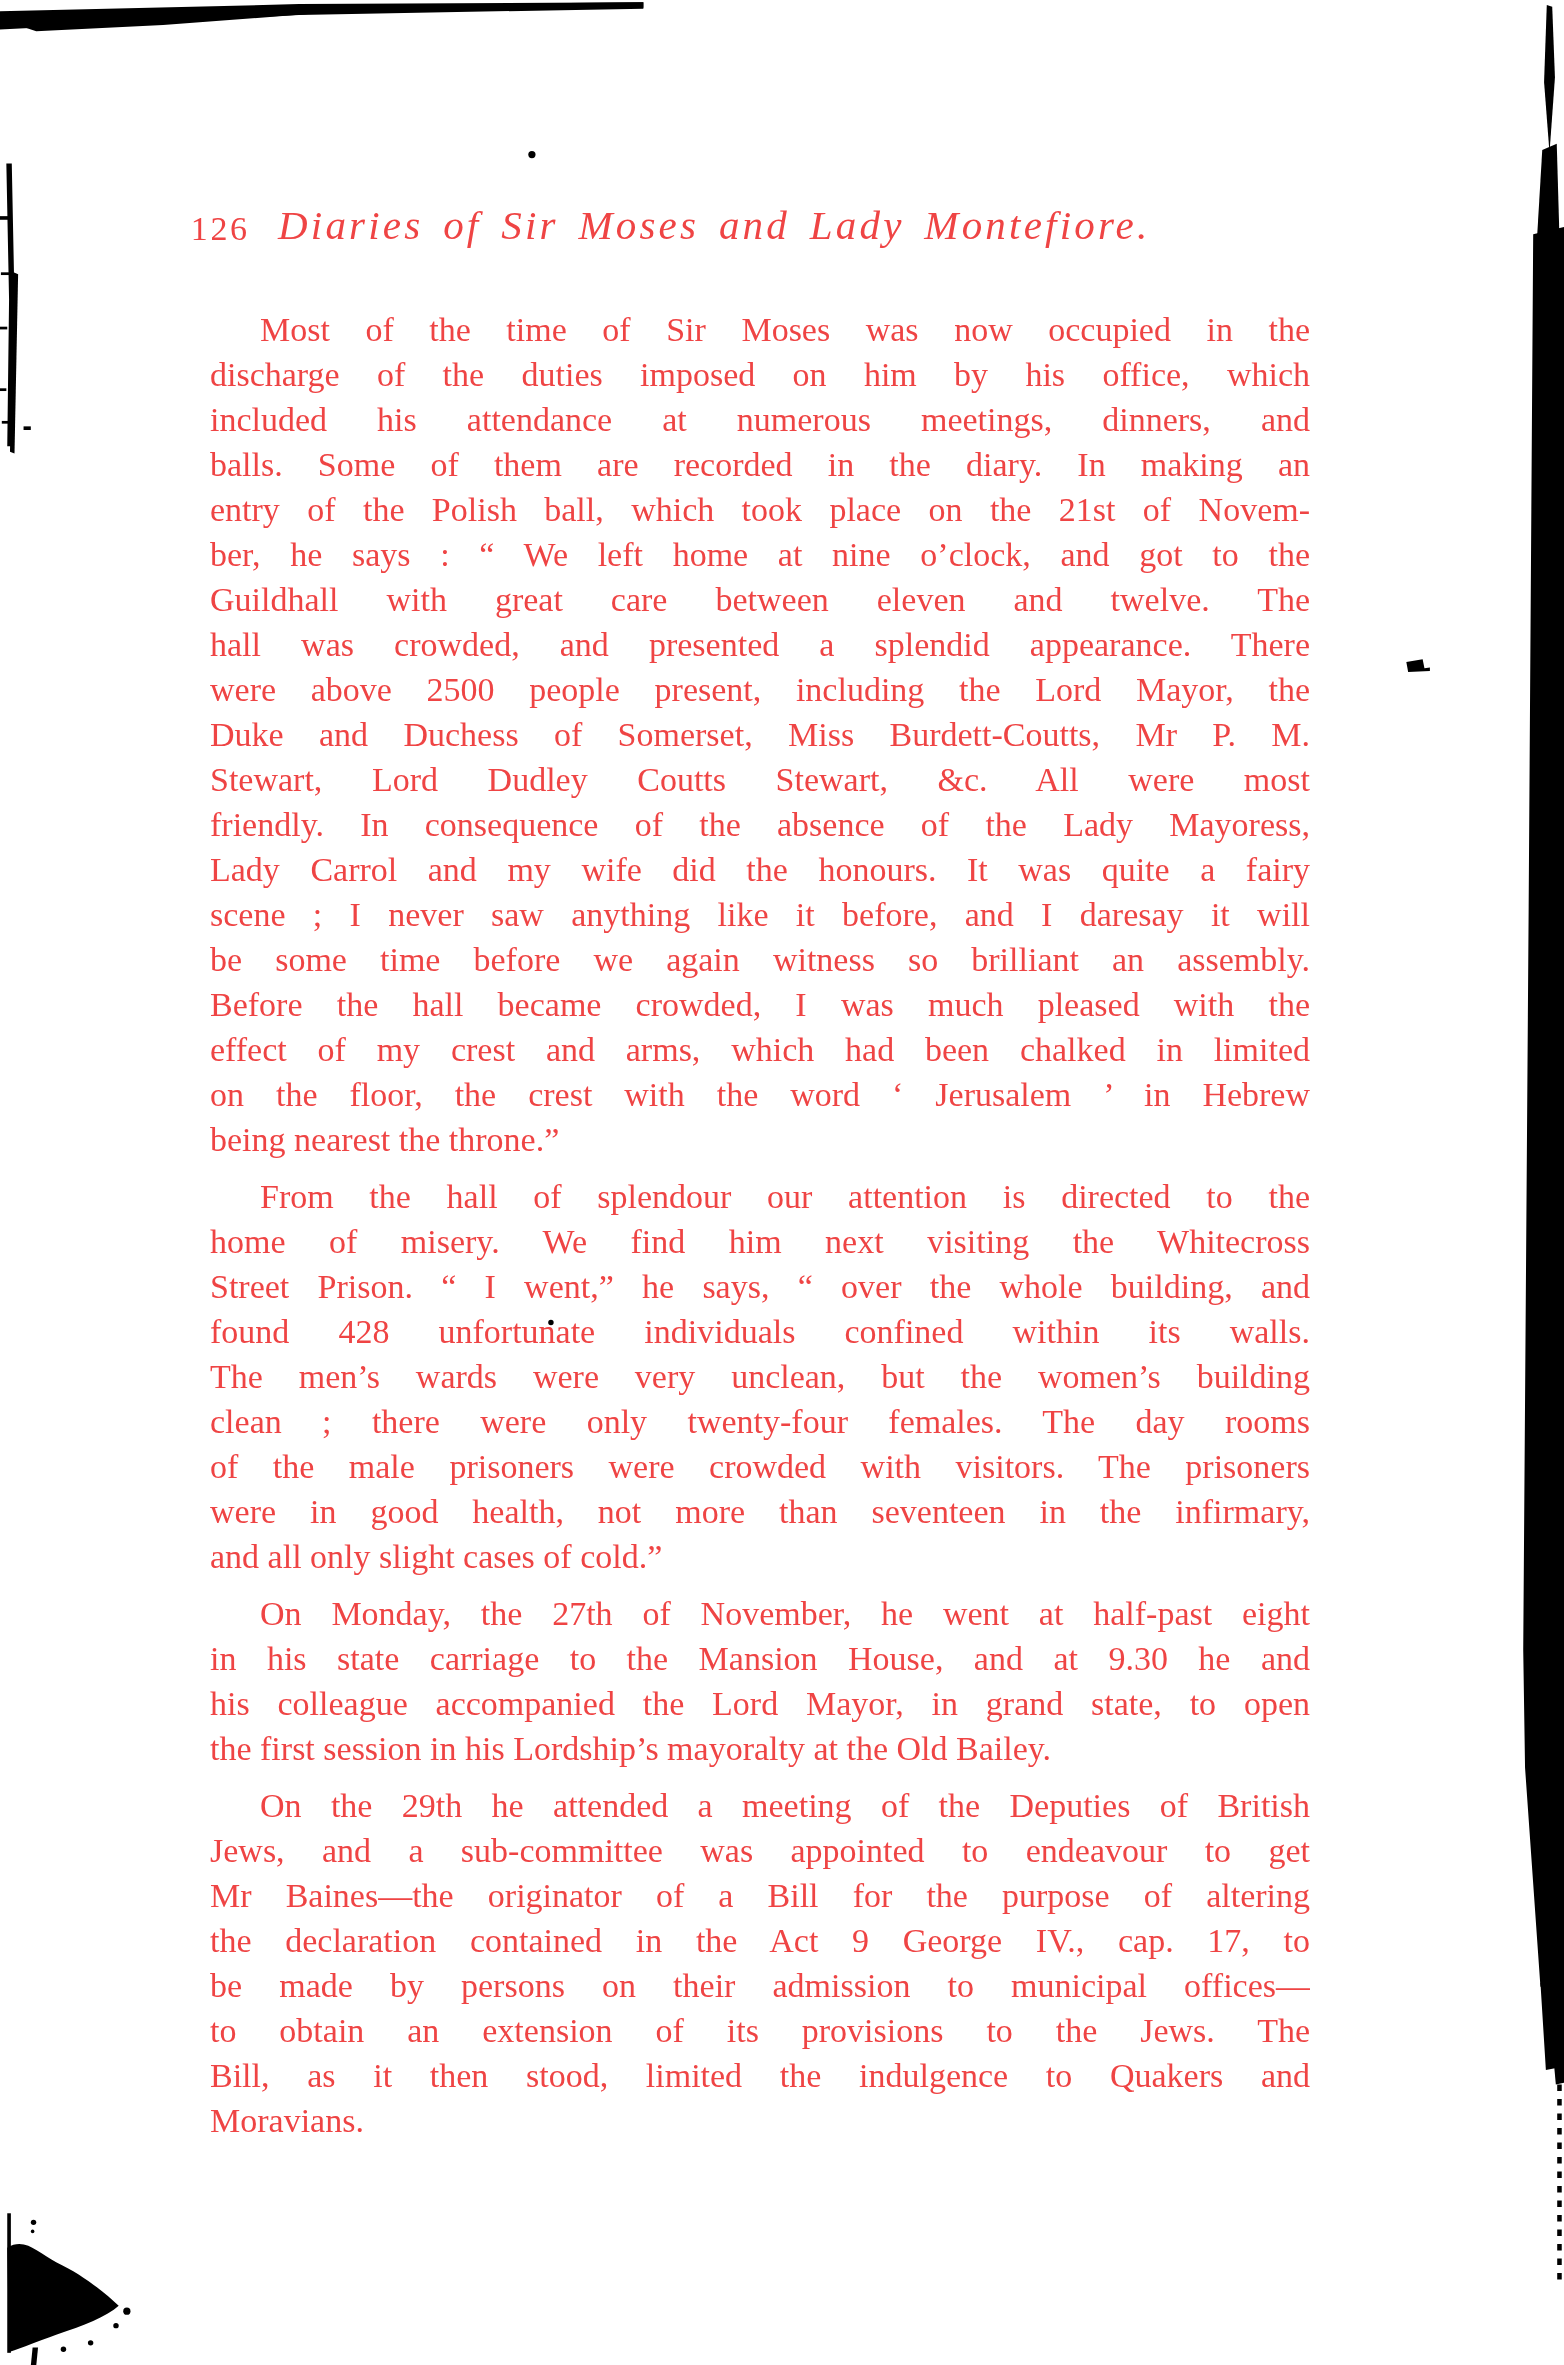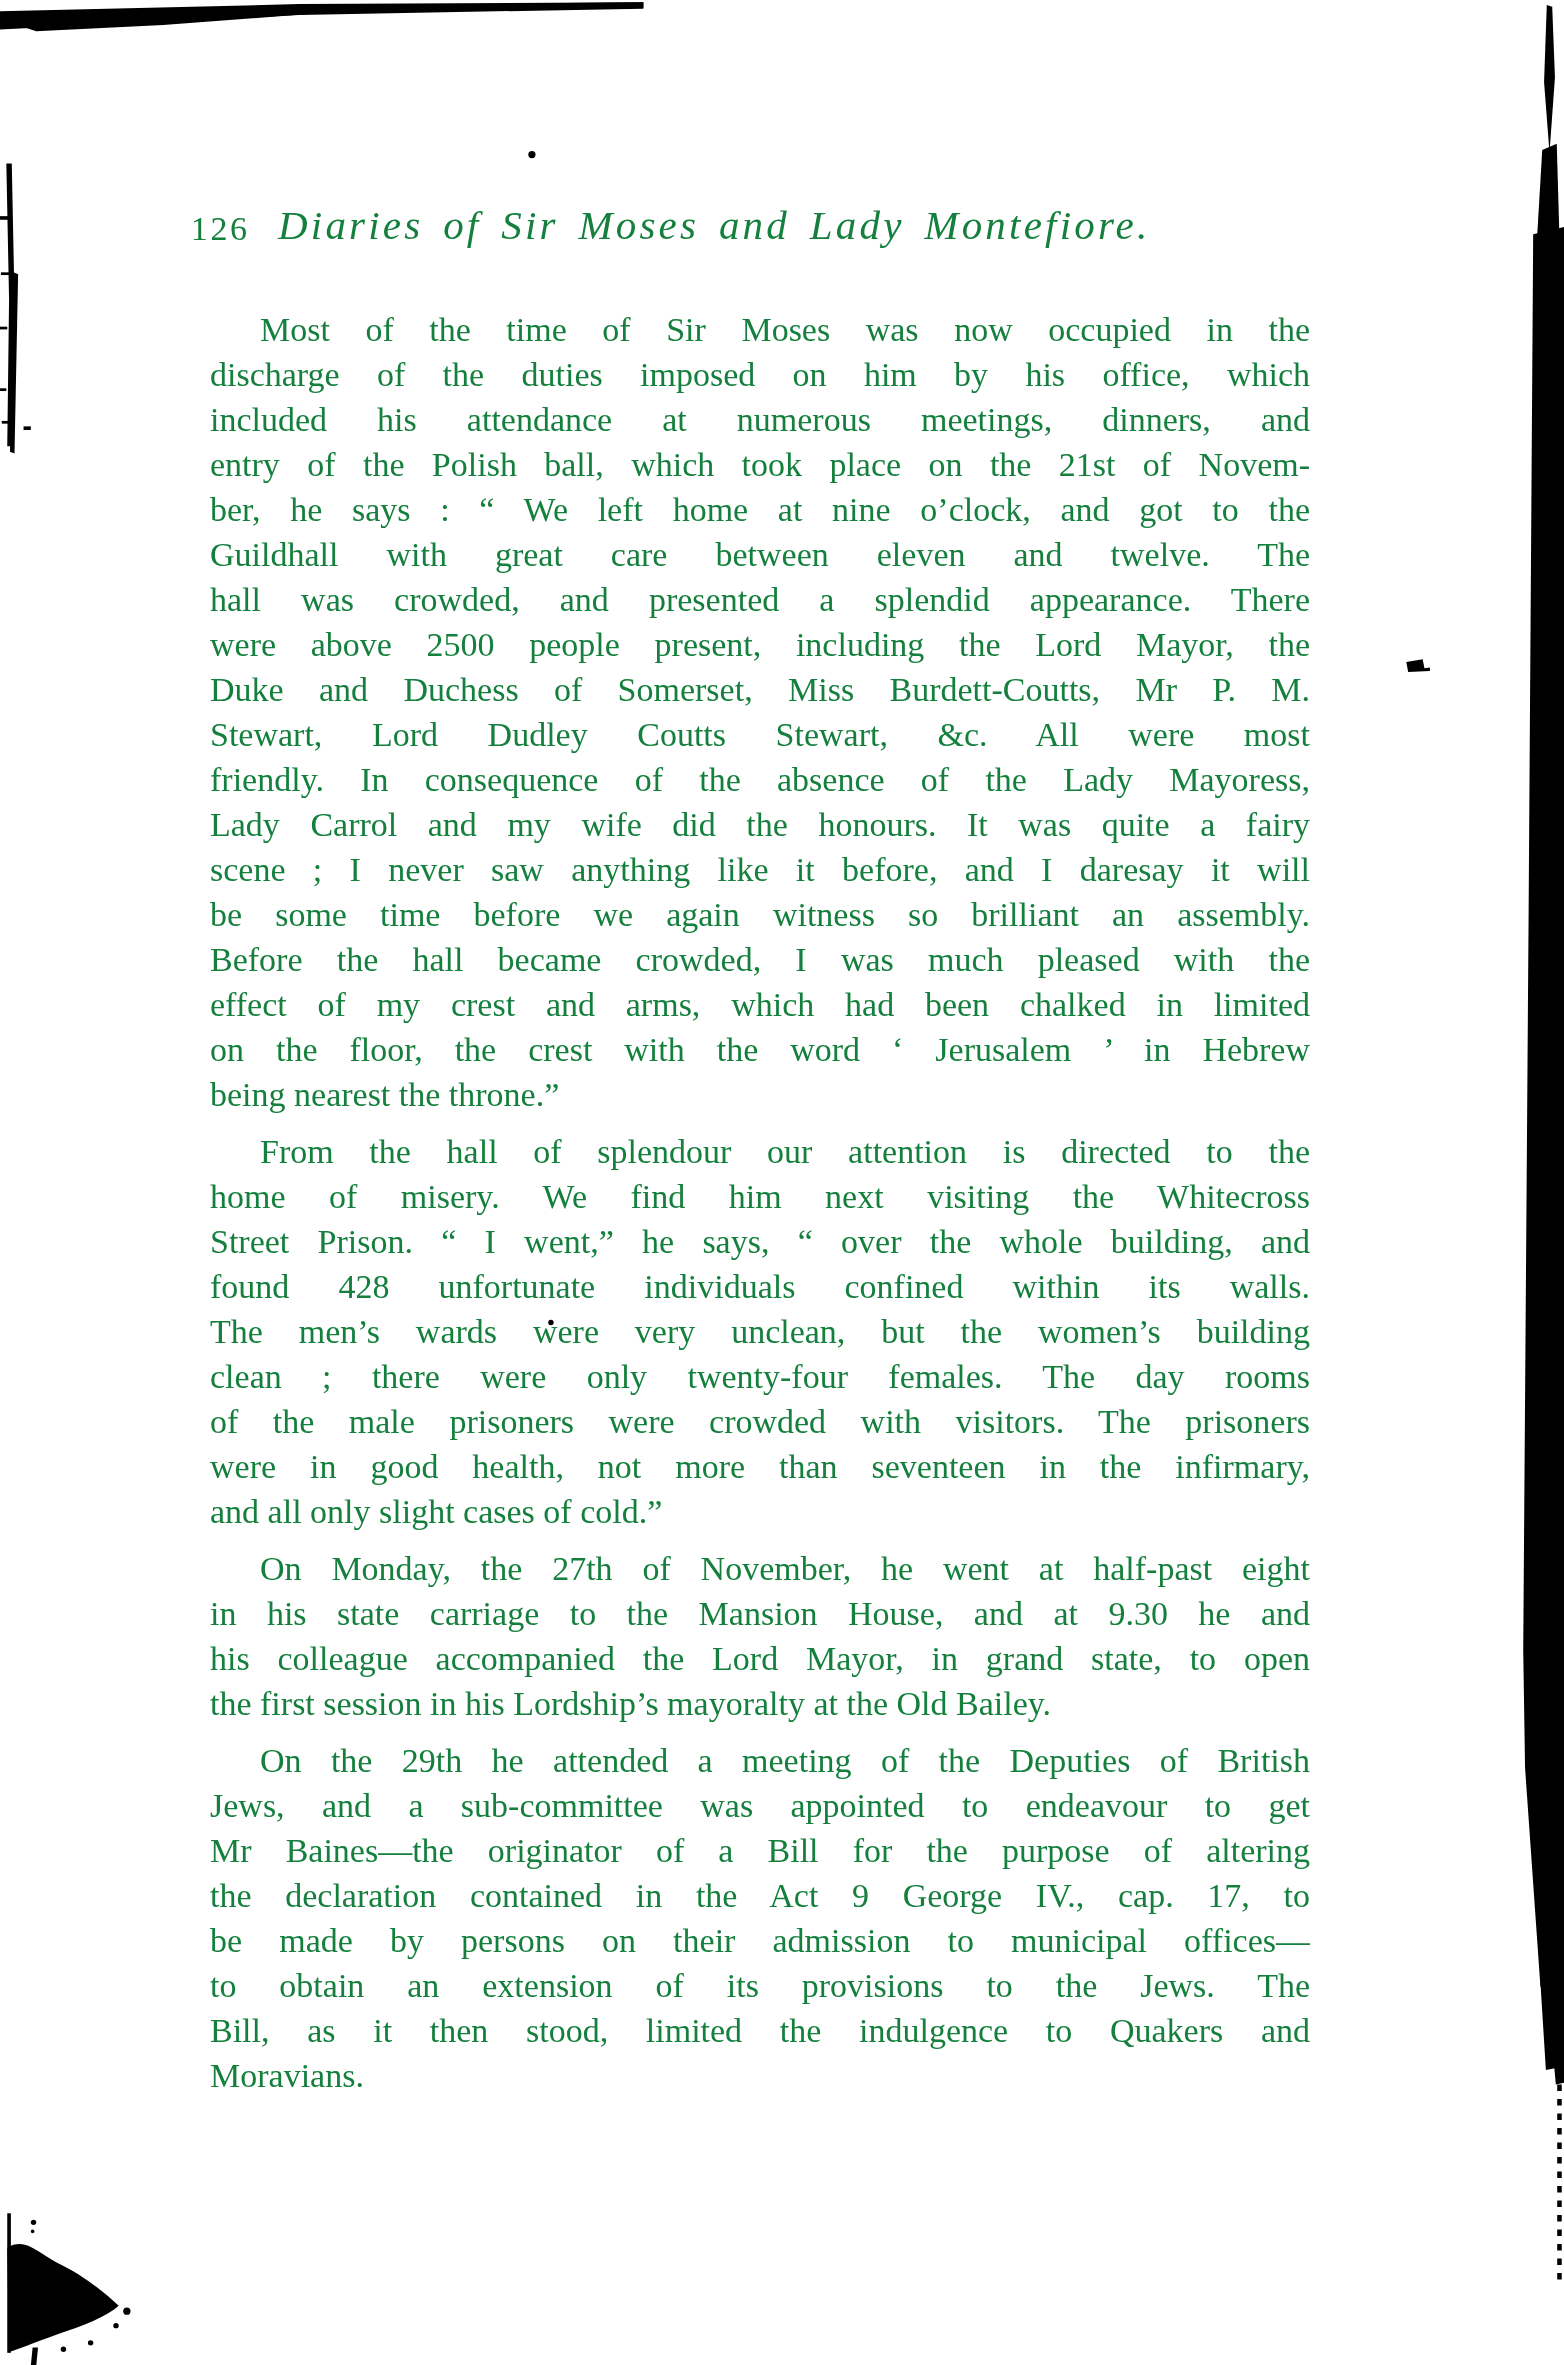--- a/index.html
+++ b/index.html
@@ -3,21 +3,21 @@
 <meta charset="utf-8">
 <style>
   html, body { margin: 0; padding: 0; background: #e8e8e8; }
   #scan-page {
     position: relative;
     width: 1564px;
     height: 2366px;
     background: #ffffff;
     overflow: hidden;
     font-family: "Liberation Serif", serif;
-    color: #15803d;
+    color: #ef4444;
   }
   
   #page-header {
     position: absolute;
     left: 198px;
     top: 201px;
     width: 1124px;
     height: 56px;
   }
   #page-number {
@@ -73,20 +73,21 @@
   <div id="page-header">
     <span id="page-number">126</span>
     <span id="running-title">Diaries of Sir Moses and Lady Montefiore.</span>
   </div>
 
   <div id="body-text">
       <div class="paragraph">
         <div class="line indent">Most of the time of Sir Moses was now occupied in the</div>
         <div class="line">discharge of the duties imposed on him by his office, which</div>
         <div class="line">included his attendance at numerous meetings, dinners, and</div>
+        <div class="line">balls.  Some of them are recorded in the diary.  In making an</div>
         <div class="line">entry of the Polish ball, which took place on the 21st of Novem-</div>
         <div class="line">ber, he says : “ We left home at nine o’clock, and got to the</div>
         <div class="line">Guildhall with great care between eleven and twelve.  The</div>
         <div class="line">hall was crowded, and presented a splendid appearance.  There</div>
         <div class="line">were above 2500 people present, including the Lord Mayor, the</div>
         <div class="line">Duke and Duchess of Somerset, Miss Burdett-Coutts, Mr P. M.</div>
         <div class="line">Stewart, Lord Dudley Coutts Stewart, &amp;c.  All were most</div>
         <div class="line">friendly.  In consequence of the absence of the Lady Mayoress,</div>
         <div class="line">Lady Carrol and my wife did the honours.  It was quite a fairy</div>
         <div class="line">scene ; I never saw anything like it before, and I daresay it will</div>

